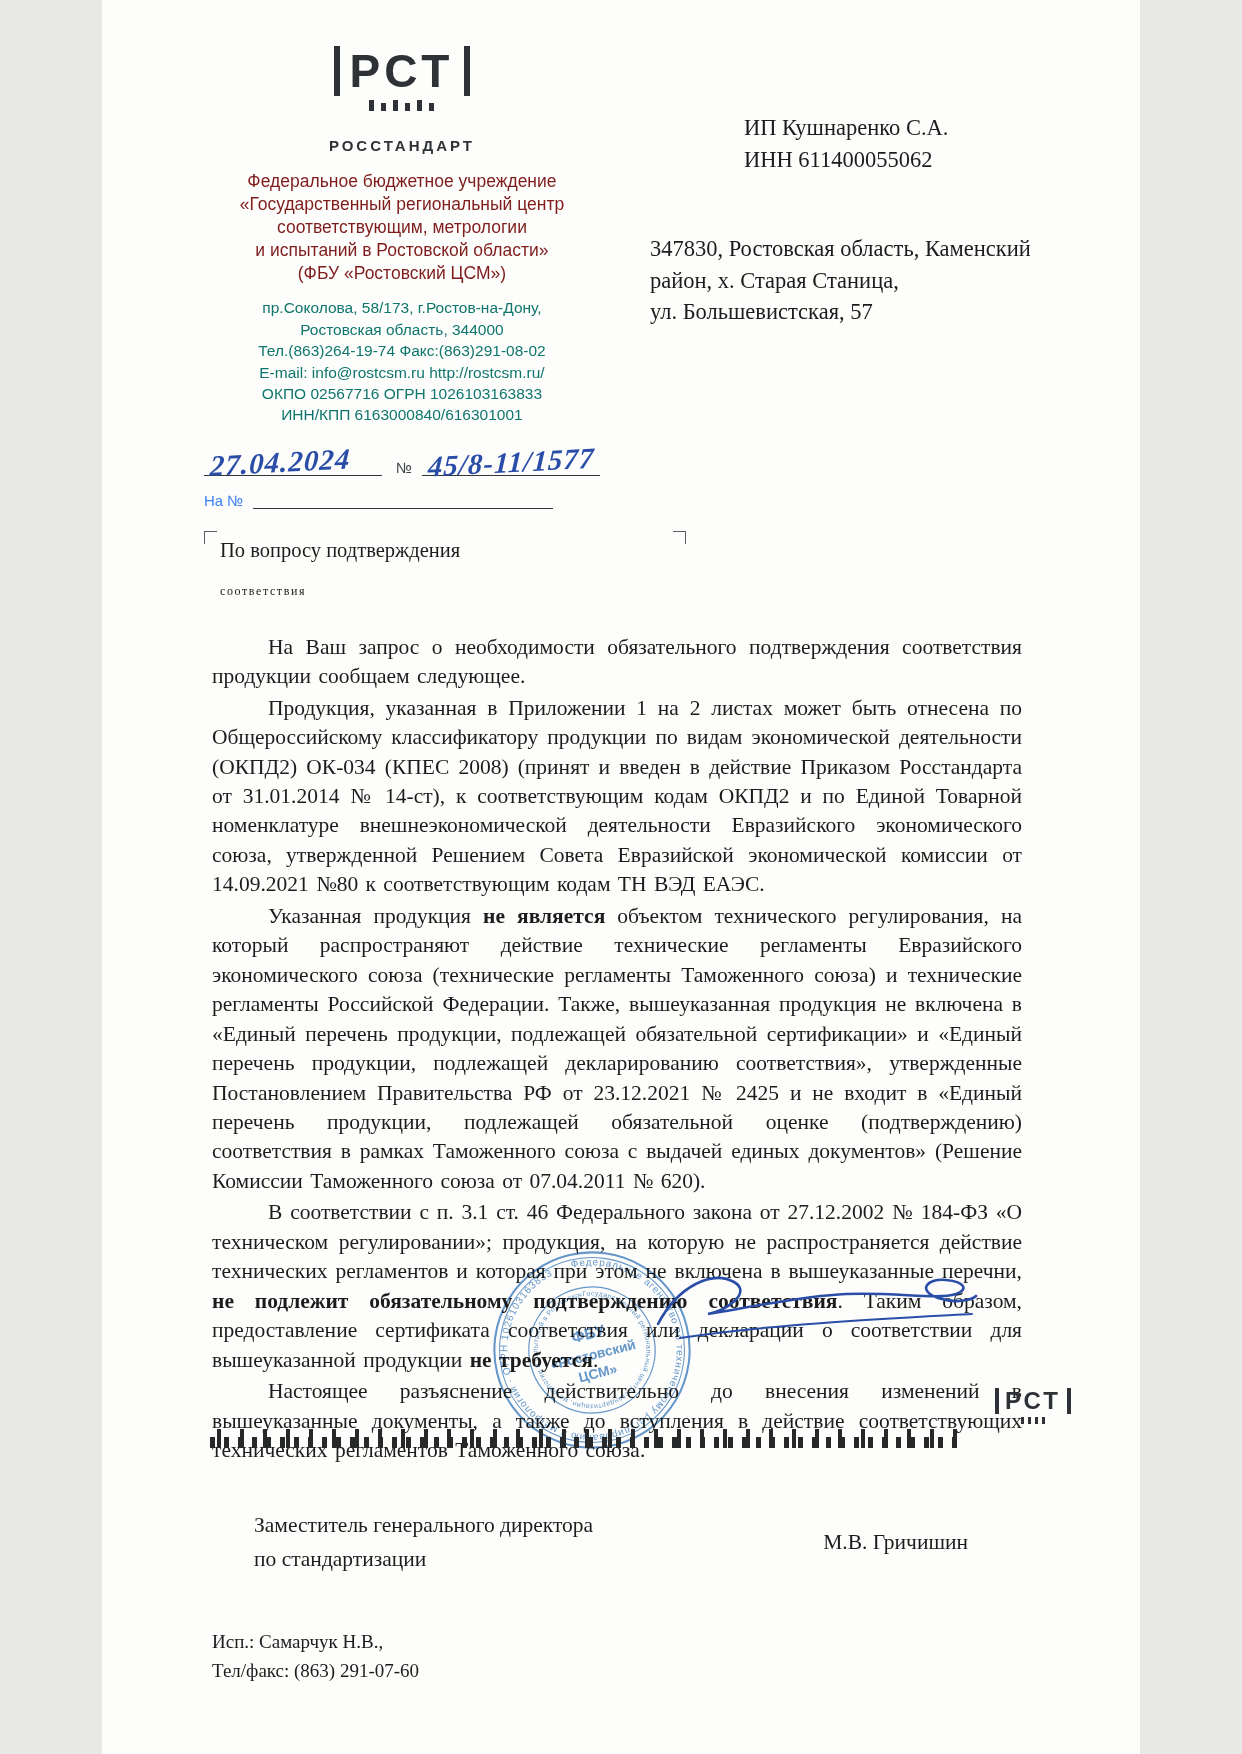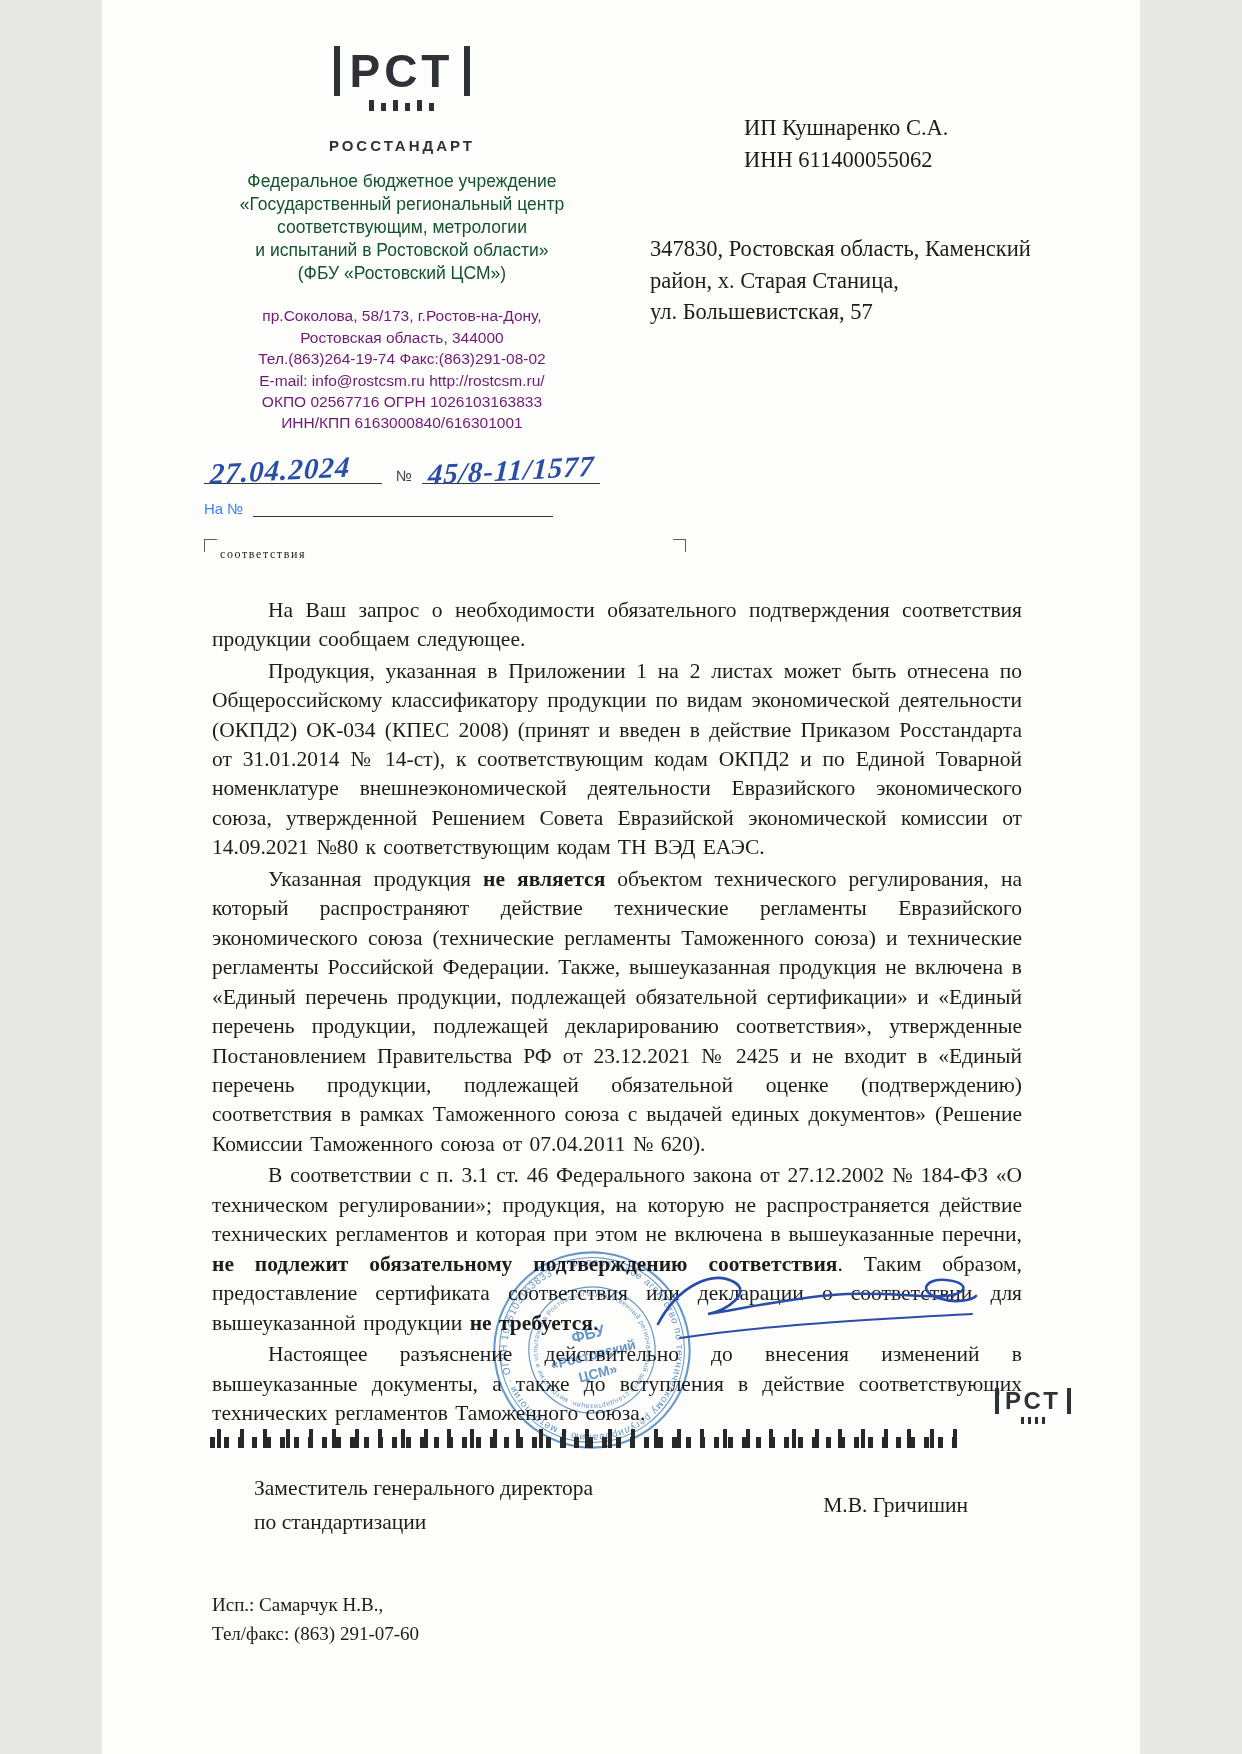--- a/index.html
+++ b/index.html
@@ -21,22 +21,22 @@
     font-family:"Liberation Sans", sans-serif; color:#3c4147;
   }
   .logo-main { display:flex; align-items:center; justify-content:center; gap:10px; }
   .logo-bar { display:inline-block; width:6px; height:50px; background:#2e3237; }
   .logo-text { font-size:46px; font-weight:800; letter-spacing:5px; color:#2e3237; line-height:1; }
   .logo-dashes { margin-top:4px; display:flex; justify-content:center; gap:7px; }
   .logo-dashes i { display:block; width:5px; height:11px; background:#2e3237; }
   .logo-dashes i:nth-child(2n) { height:8px; align-self:flex-end; }
   .logo-caption { margin-top:26px; font-size:15px; font-weight:bold; letter-spacing:3px; color:#2e3237; }
 
-  .org-lines { margin-top:16px; font-size:17.5px; line-height:1.32; color:#14532d; }
-  .contact-lines { margin-top:20px; font-size:15.5px; line-height:1.38; color:#701a75; }
+  .org-lines { margin-top:16px; font-size:17.5px; line-height:1.32; color:#7f1d1d; }
+  .contact-lines { margin-top:12px; font-size:15.5px; line-height:1.38; color:#0f766e; }
 
   .date-row { display:flex; align-items:flex-end; margin-top:16px; padding:0 2px; }
   .fill-line { flex:1 1 auto; border-bottom:1.6px solid #33373c; position:relative; height:34px; }
   .no-label { padding:0 10px 0 14px; font-size:15px; color:#40454b; }
   .hand {
     position:absolute; left:6px; bottom:-4px; white-space:nowrap;
     font-family:"Liberation Serif", serif; font-style:italic; font-weight:bold;
     color:#2a4da8; font-size:29px; transform:rotate(-3deg) skewX(-6deg);
     letter-spacing:1px;
   }
@@ -174,20 +174,21 @@
       </div>
       <div class="recipient-address">
         <div>347830, Ростовская область, Каменский</div>
         <div>район, х. Старая Станица,</div>
         <div>ул. Большевистская, 57</div>
       </div>
     </div>
   </div>
 
   <div class="subject">
+    <div class="subject-line1">По вопросу подтверждения</div>
     <div class="subject-line2">соответствия</div>
   </div>
 
   <div class="body">
     <p>
       <span>На Ваш запрос о необходимости обязательного подтверждения соответствия продукции сообщаем следующее.</span>
     </p>
     <p>
       <span>Продукция, указанная в Приложении 1 на 2 листах может быть отнесена по Общероссийскому классификатору продукции по видам экономической деятельности (ОКПД2) ОК-034 (КПЕС 2008) (принят и введен в действие Приказом Росстандарта от 31.01.2014 № 14-ст), к соответствующим кодам ОКПД2 и по Единой Товарной номенклатуре внешнеэкономической деятельности Евразийского экономического союза, утвержденной Решением Совета Евразийской экономической комиссии от 14.09.2021 №80 к соответствующим кодам ТН ВЭД ЕАЭС.</span>
     </p>

